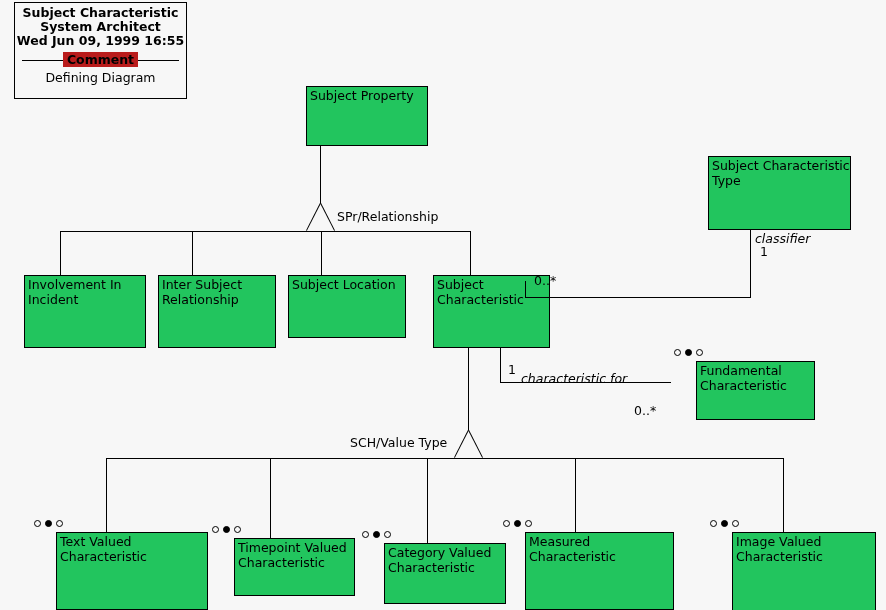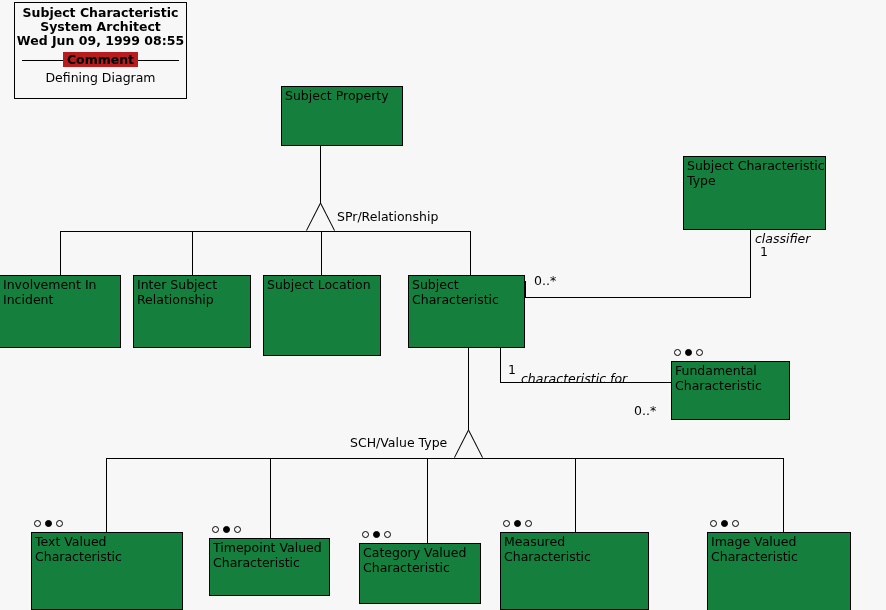--- a/index.html
+++ b/index.html
@@ -10,23 +10,24 @@
   #canvas{
     position:relative;
     width:886px;
     height:610px;
     background:#f7f7f7;
     overflow:hidden;
   }
   
   .box{
     position:absolute;
-    background:#15803d;
+    background:#22c55e;
     border:1px solid #000;
     box-sizing:border-box;
+    margin-left:25px;
   }
   .box .label{
     position:absolute;
     left:3px;
     top:1px;
     font-size:12.5px;
     line-height:15px;
     color:#000;
     white-space:pre-line;
   }
@@ -102,21 +103,21 @@
   .dots i.filled{background:#000;}
 </style>
 </head>
 <body>
 
 <div id="canvas">
 
   <div id="titleblock">
     <div class="tline t1">Subject Characteristic</div>
     <div class="tline">System Architect</div>
-    <div class="tline">Wed Jun 09, 1999  08:55</div>
+    <div class="tline">Wed Jun 09, 1999  16:55</div>
     <div class="commentrow">
       <div class="rule"></div>
       <div class="ctext"><span>Comment</span></div>
     </div>
     <div class="subtext">Defining Diagram</div>
   </div>
 
   <div class="box" style="left:281px; top:86px; width:122px; height:60px;">
     <div class="label">Subject Property</div>
   </div>
@@ -126,21 +127,21 @@
   </div>
 
   <div class="box" style="left:-1px; top:275px; width:122px; height:73px;">
     <div class="label">Involvement In Incident</div>
   </div>
 
   <div class="box" style="left:133px; top:275px; width:118px; height:73px;">
     <div class="label">Inter Subject Relationship</div>
   </div>
 
-  <div class="box" style="left:263px; top:275px; width:118px; height:81px;">
+  <div class="box" style="left:263px; top:275px; width:118px; height:63px;">
     <div class="label">Subject Location</div>
   </div>
 
   <div class="box" style="left:408px; top:275px; width:117px; height:73px;">
     <div class="label">Subject Characteristic</div>
   </div>
 
   <div class="dots" style="left:674px; top:349px;">
     <i></i>
     <i class="filled"></i>

